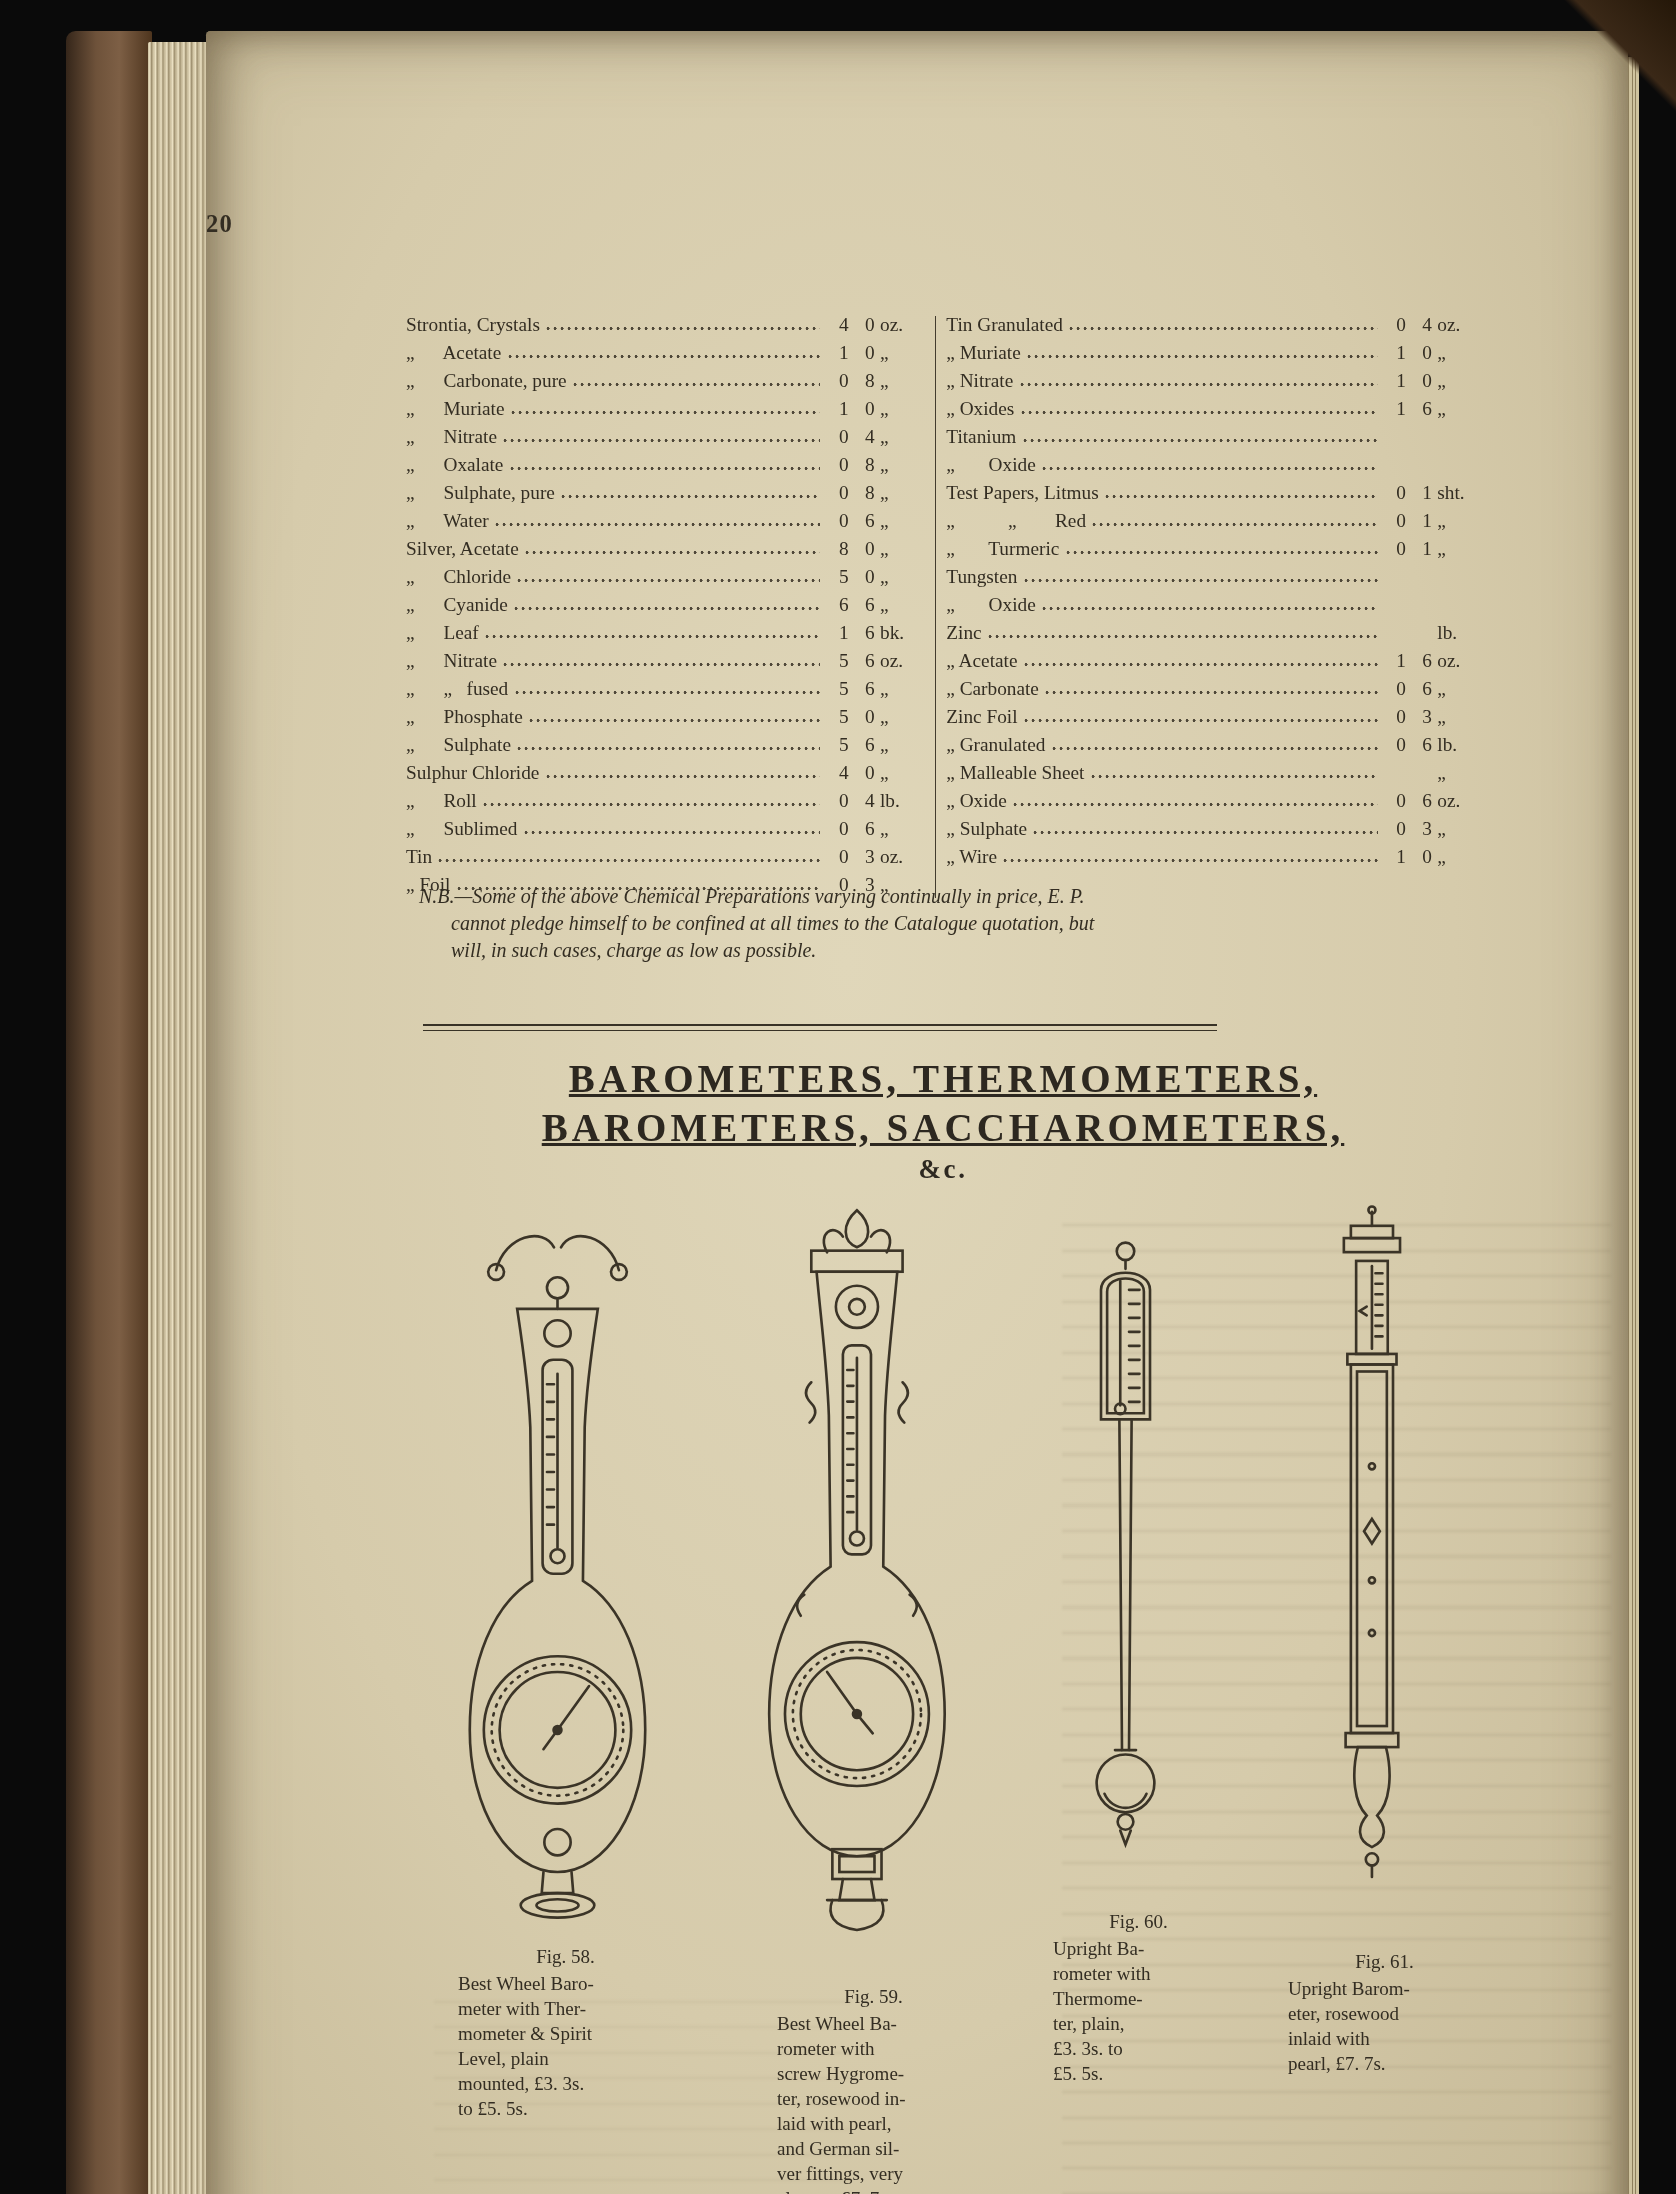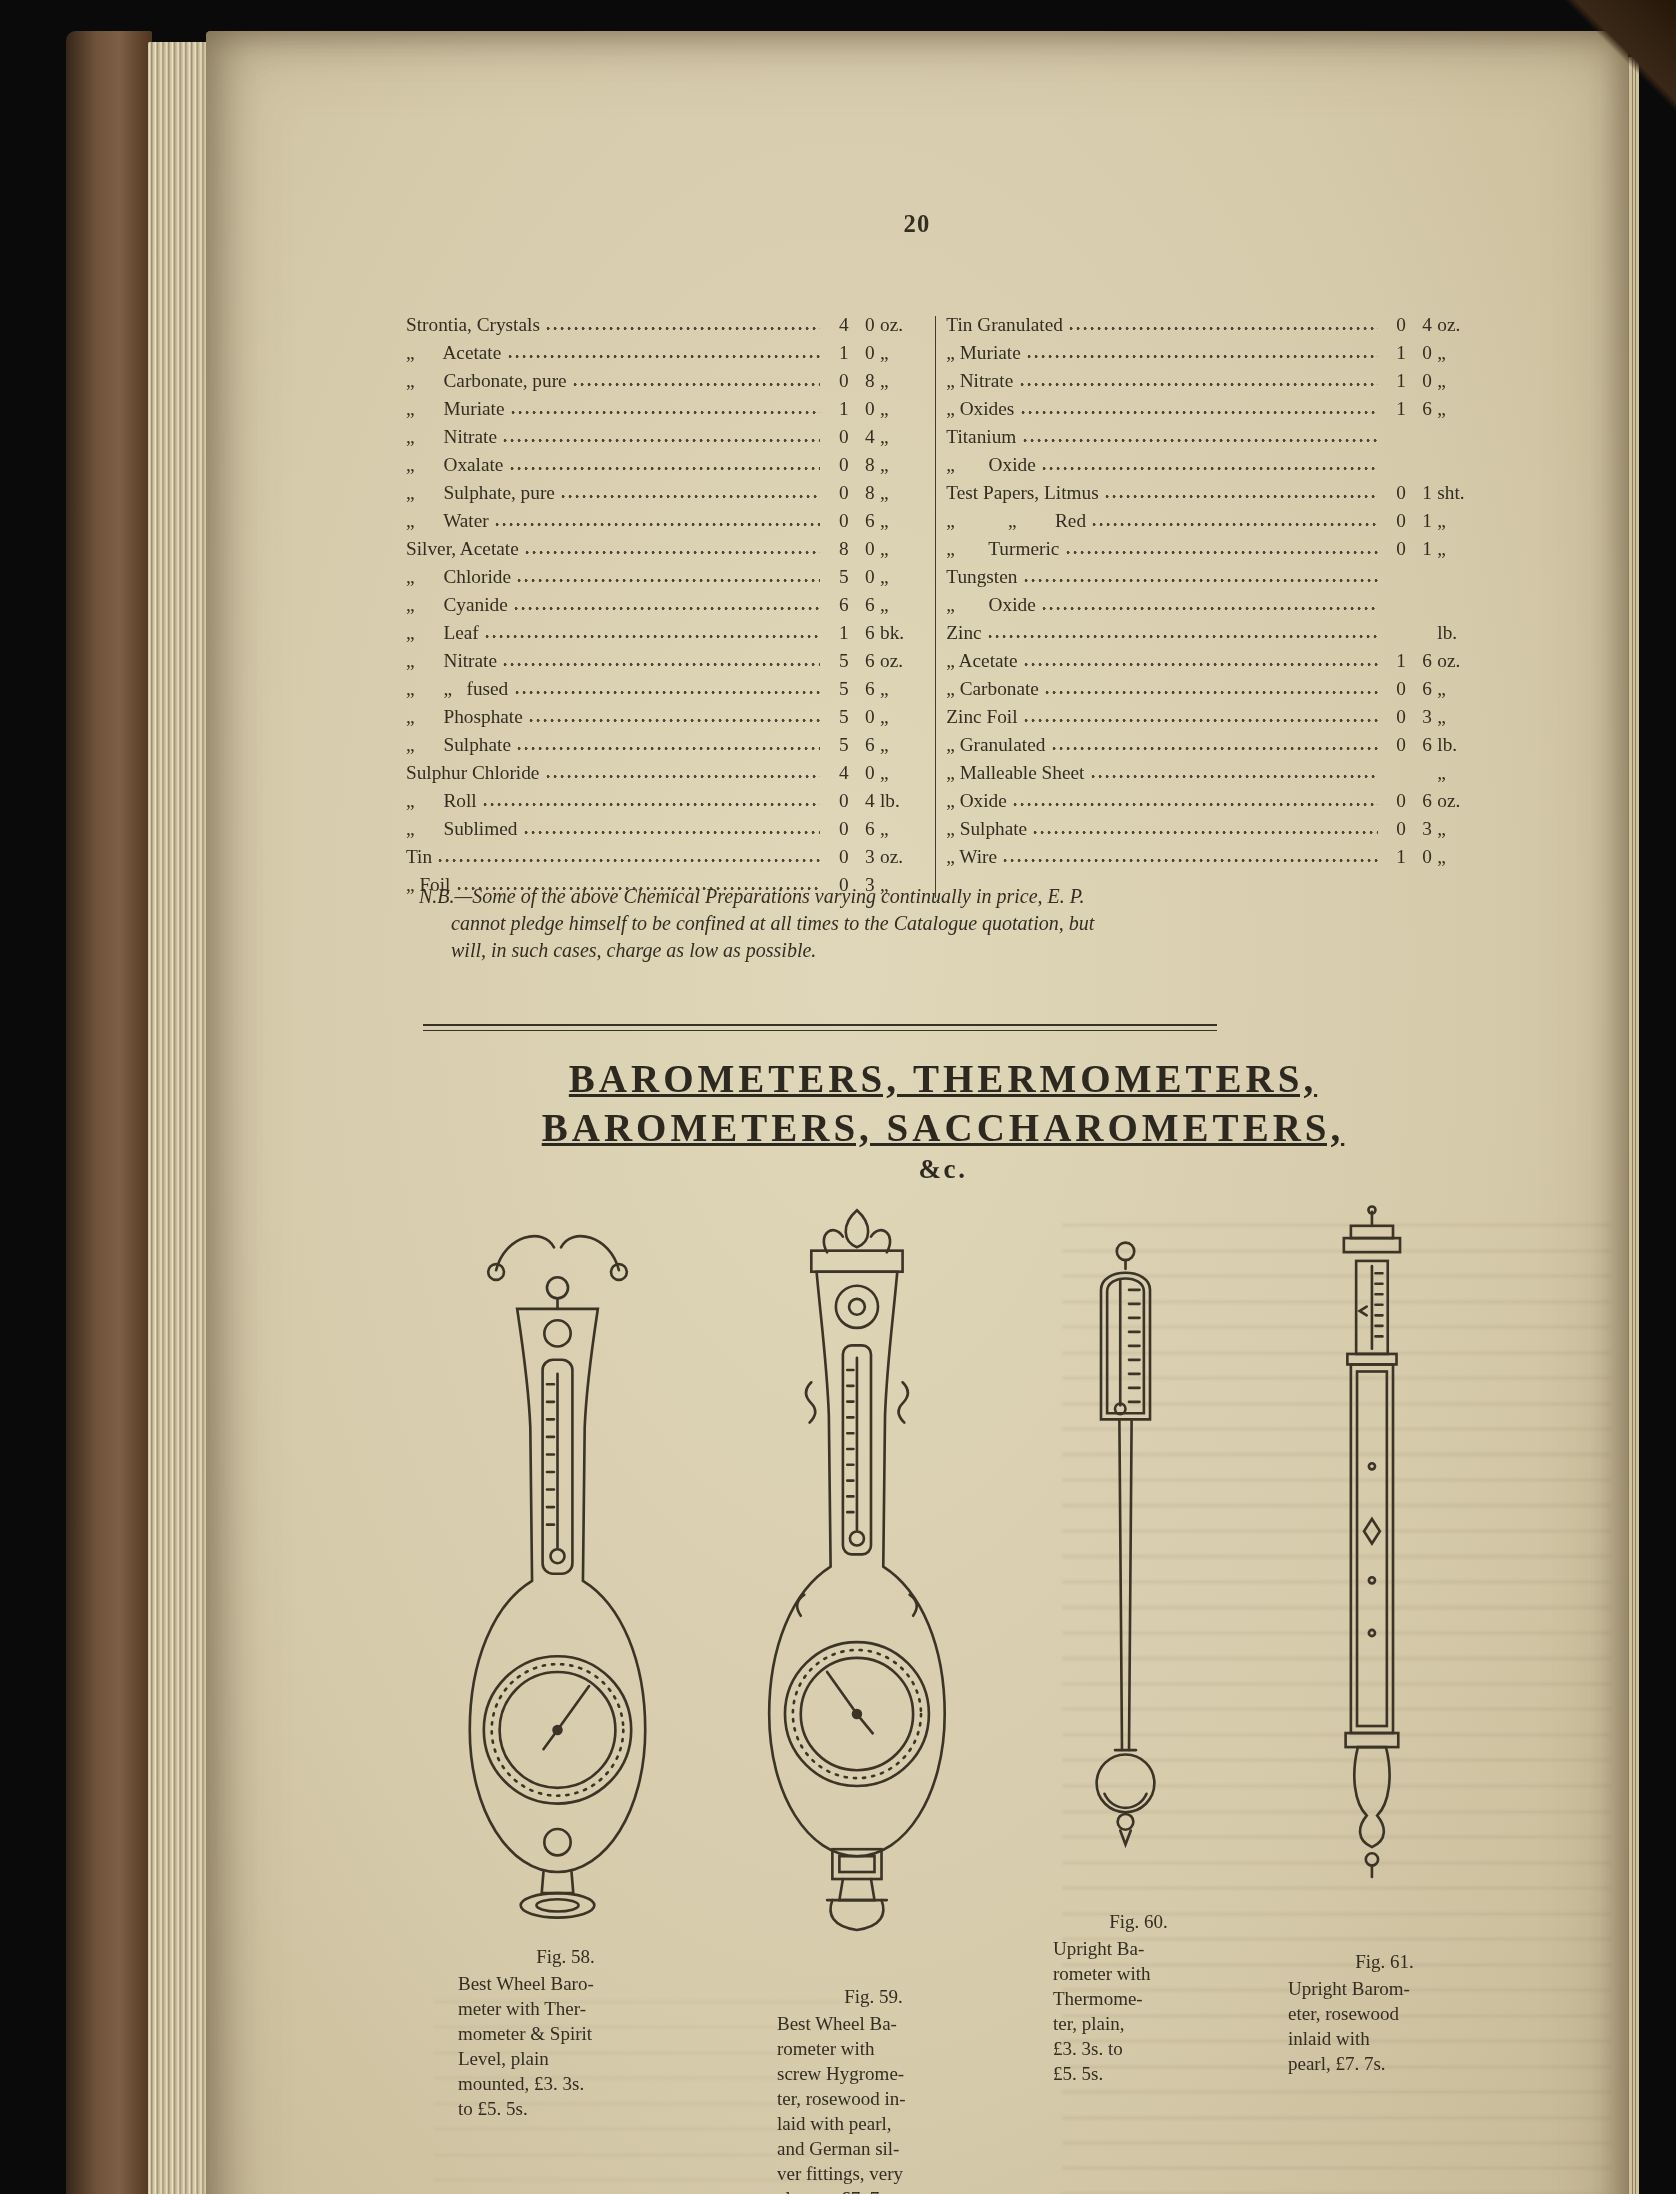--- a/index.html
+++ b/index.html
@@ -18,21 +18,21 @@
   .paper{position:absolute;left:206px;top:31px;width:1422px;height:2332px;
          background:radial-gradient(ellipse at 45% 40%,#e0d7ba 0%,#d6cbab 55%,#c3b693 100%);
          box-shadow:inset 0 0 79px rgba(92,74,44,.35),inset -11px 0 26px rgba(60,45,25,.28),inset 15.4px 0 39px rgba(60,45,25,.32);
          border-radius:4.4px 20px 6.1px 4.4px;}
   .cover-corner{position:absolute;left:1554px;top:0;width:123px;height:118px;
          background:linear-gradient(225deg,#241708 0%,#3a2817 42%,rgba(43,27,14,0) 47%);}
   .ghost{position:absolute;pointer-events:none;
          background:repeating-linear-gradient(0deg,rgba(125,112,82,.16) 0 4px,rgba(125,112,82,0) 4px 25.5px);
          opacity:.55;filter:blur(1.3px);}
   
-  .page-number{position:absolute;top:179px;left:0;width:1422px;text-align:center;
+  .page-number{position:absolute;top:179px;left:0;width:1422px;
          font-size:24.6px;font-weight:bold;letter-spacing:1.3px;}
   
   .price-table{position:absolute;top:269px;left:200px;width:1080px;display:flex;align-items:stretch;
          font-size:19.3px;margin-top:14px;}
   .pcol{display:flex;flex-direction:column;}
   .pcol.left{width:518px;}
   .pcol.right{width:535px;font-family:Liberation Serif, serif;}
   .vdivider{width:1.3px;background:#433c2e;margin:1.8px 10.5px 4.4px 10.5px;}
   .prow{display:flex;align-items:baseline;height:28px;}
   .plabel{white-space:pre;}

